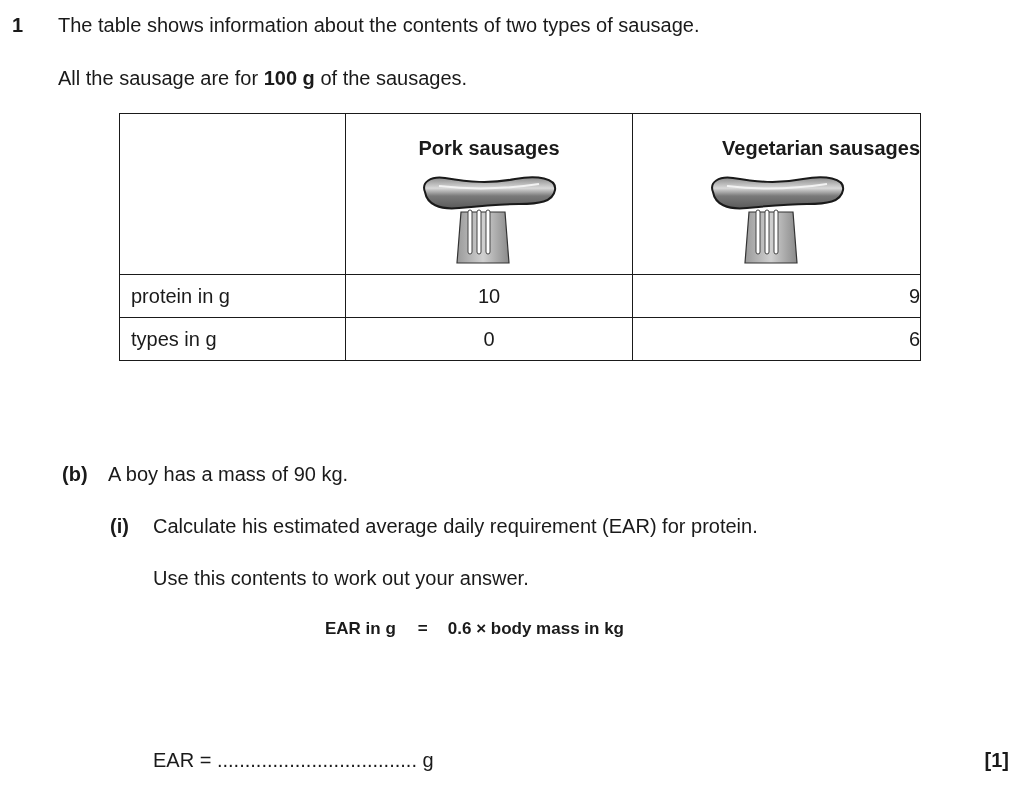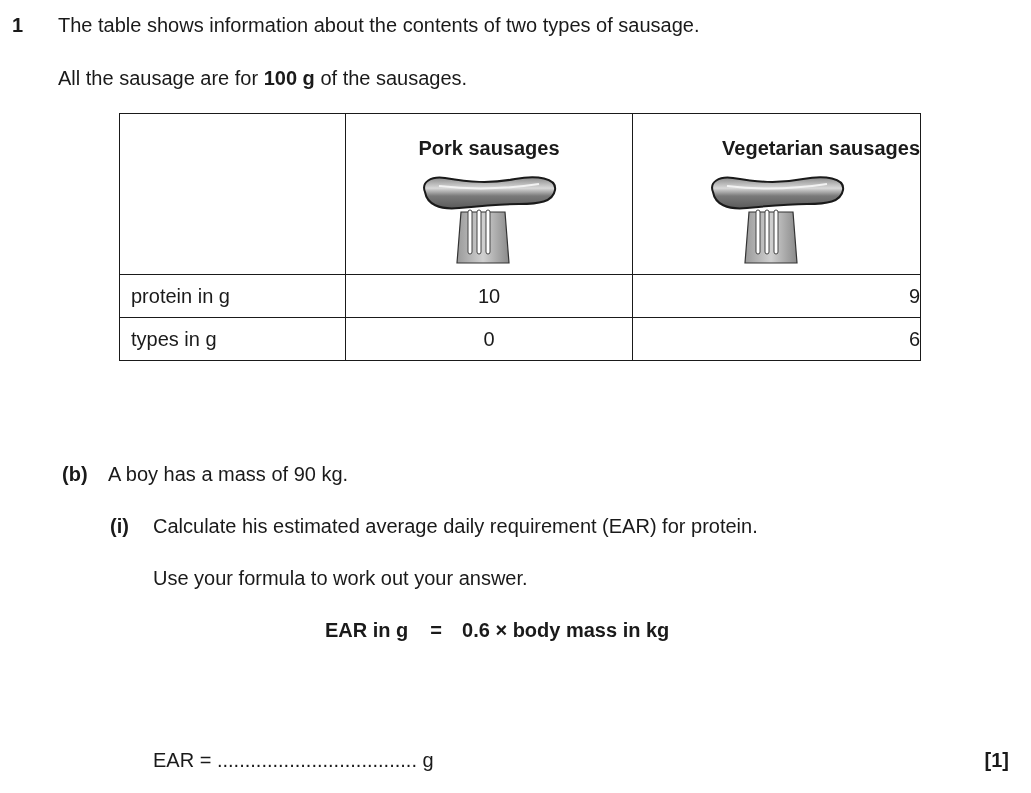--- a/index.html
+++ b/index.html
@@ -20,21 +20,21 @@
   tr.hdr td { height:160px; vertical-align:top; }
   tr.row td { height:42px; vertical-align:middle; }
   .colhead { font-weight:bold; font-size:20px; margin-top:23px; }
   .sausage { display:block; margin:14px auto 0 auto; width:140px; height:92px; }
 
   .partb-label { left:62px; top:463px; font-size:20px; font-weight:bold; }
   .partb-text { left:108px; top:463px; font-size:20px; }
   .parti-label { left:110px; top:515px; font-size:20px; font-weight:bold; }
   .parti-text { left:153px; top:515px; font-size:20px; }
   .instr { left:153px; top:567px; font-size:20px; }
-  .formula { left:325px; top:619px; font-size:20px; font-weight:bold; }
+  .formula { left:325px; top:619px; font-size:17px; font-weight:bold; }
   .formula span { display:inline-block; }
   .f-eq { margin:0 20px 0 22px; }
   .answer { left:153px; top:749px; font-size:20px; }
   .dots { letter-spacing:0px; }
   .marks { right:22px; top:749px; font-size:20px; font-weight:bold; }
 </style>
 </head>
 <body>
 
 <div class="abs qnum">1</div>
@@ -93,20 +93,20 @@
     <td class="c2">6</td>
   </tr>
 </tbody>
   </table>
 
 <div class="abs partb-label">(b)</div>
 <div class="abs partb-text">A boy has a mass of 90 kg.</div>
 
 <div class="abs parti-label">(i)</div>
 <div class="abs parti-text">Calculate his estimated average daily requirement (EAR) for protein.</div>
-<div class="abs instr">Use your formula to work out your answer.</div>
+<div class="abs instr">Use this contents to work out your answer.</div>
 
 <div class="abs formula">
   <span>EAR in g</span><span class="f-eq">=</span><span>0.6 × body mass in kg</span>
 </div>
 
 <div class="abs answer"><span>EAR = </span><span class="dots">....................................</span><span> g</span></div>
 <div class="abs marks">[1]</div>
 
 </body></html>

